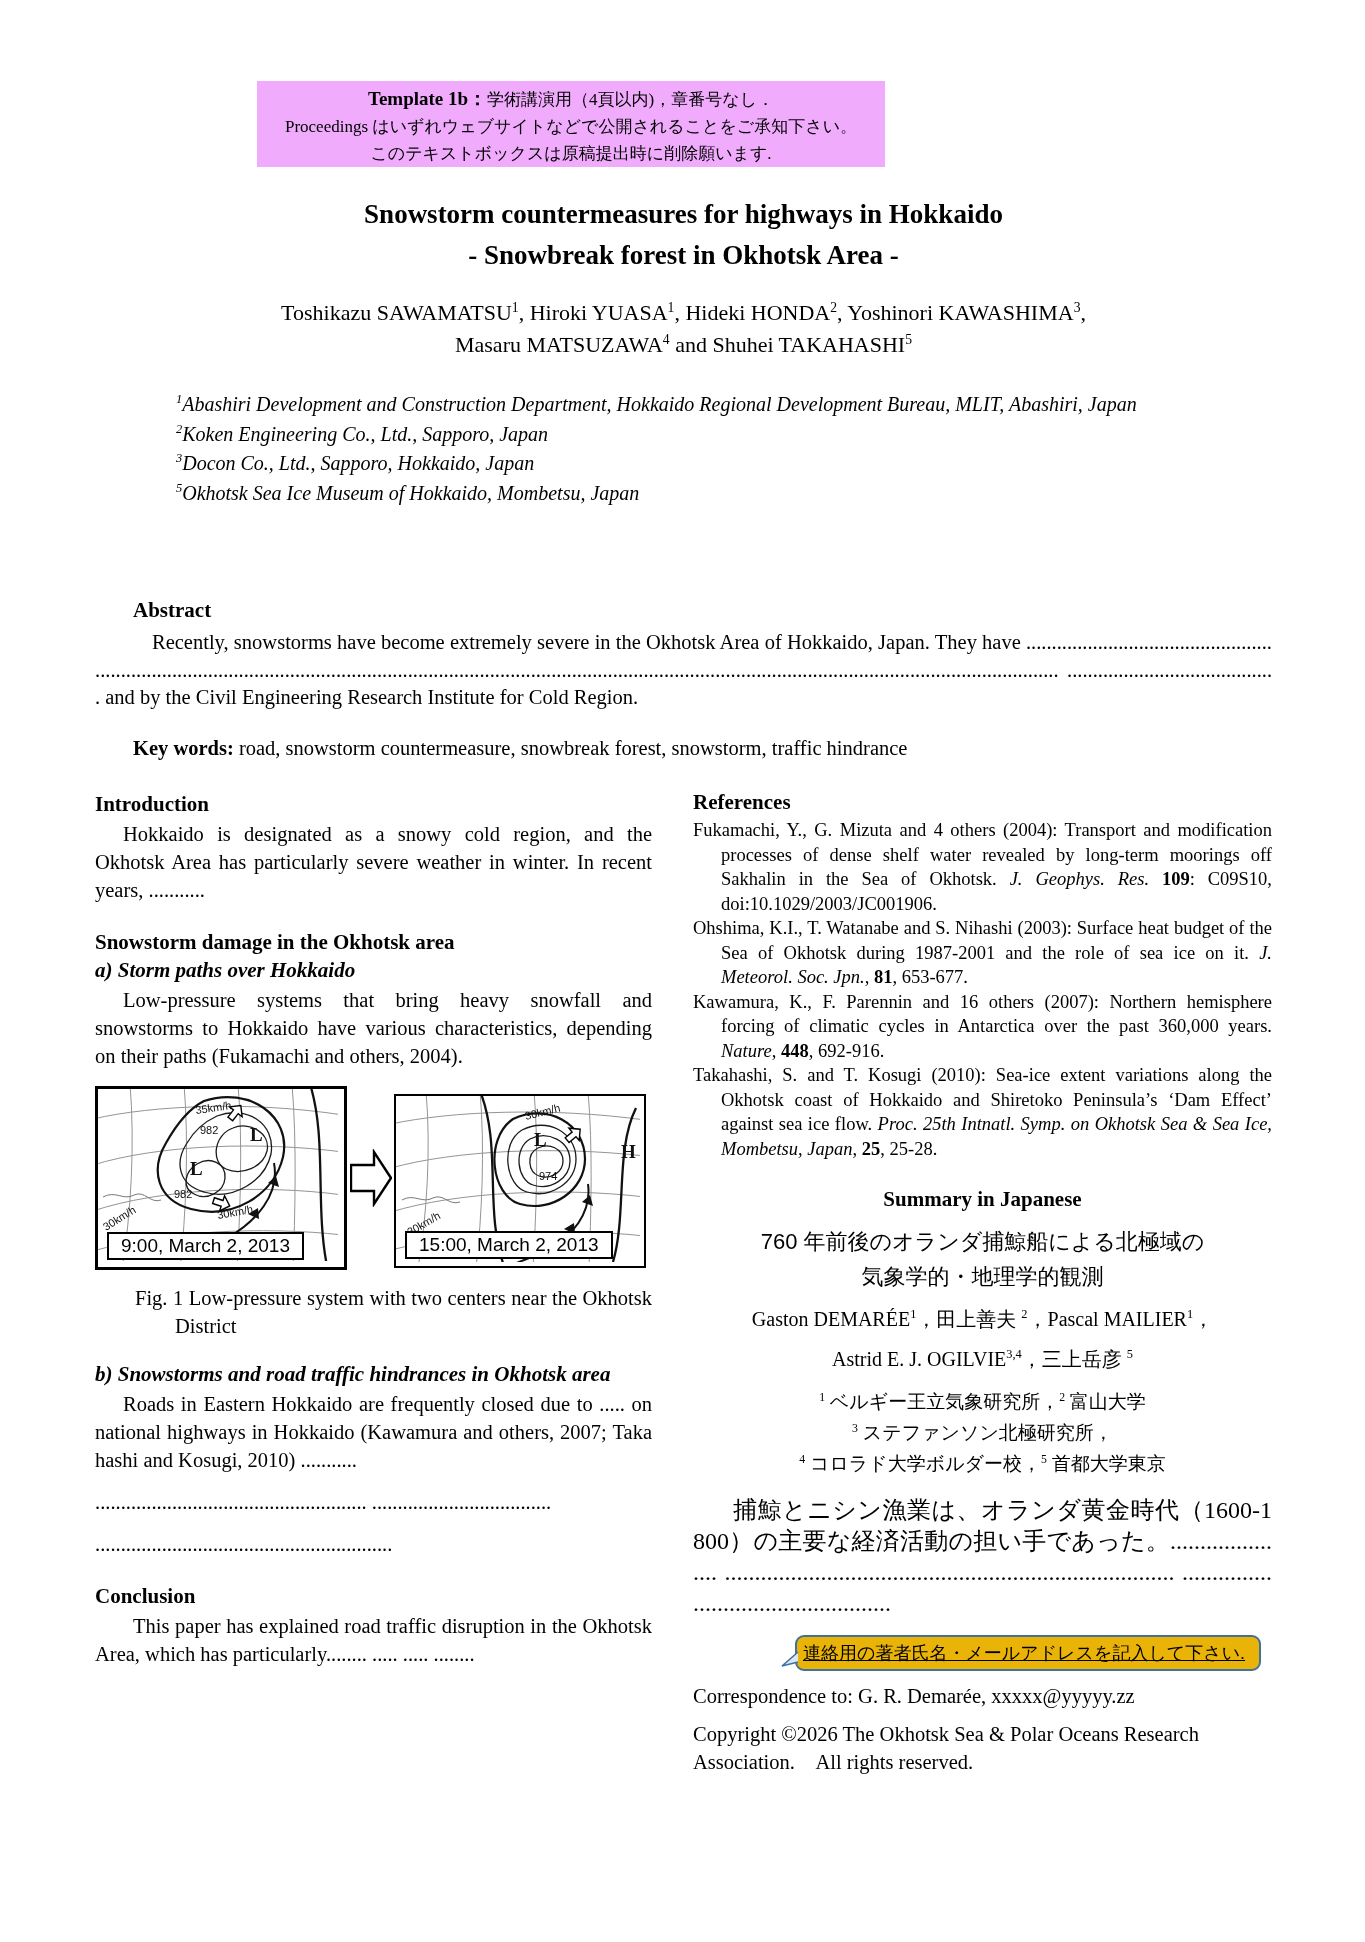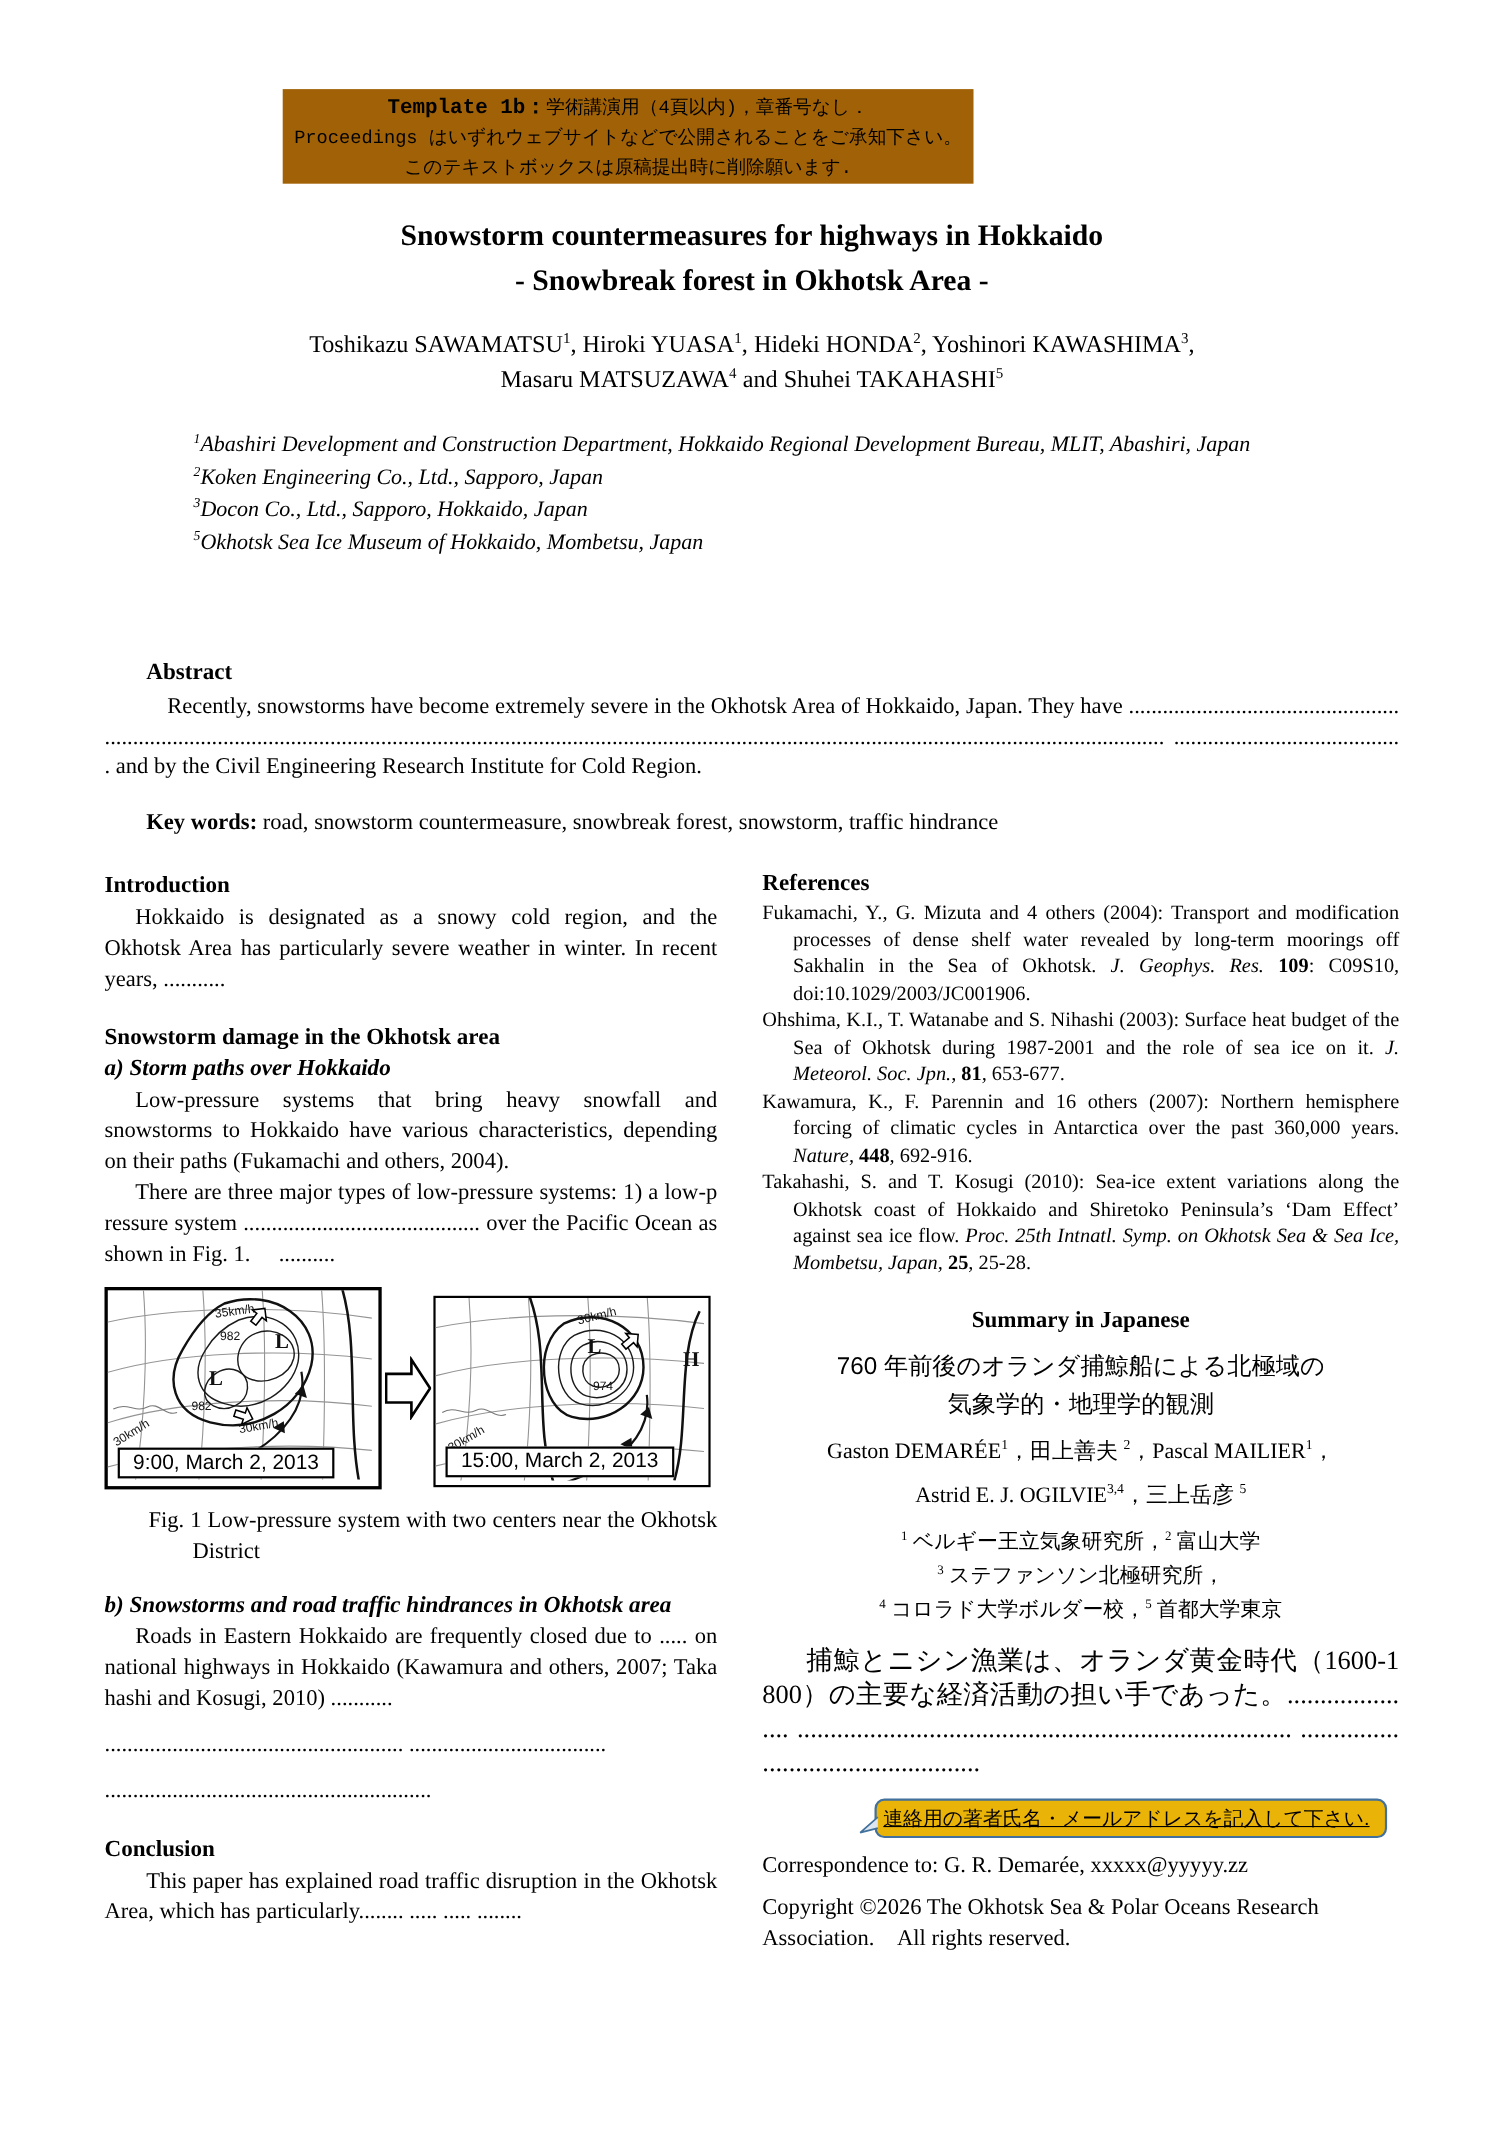--- a/index.html
+++ b/index.html
@@ -2,22 +2,22 @@
 <html><head>
 <meta charset="utf-8">
 <style>
   html,body{margin:0;padding:0;background:#ffffff;}
   .page{position:relative;width:1365px;height:1942px;background:#fff;color:#000;
         font-family:"Liberation Serif","DejaVu Serif",serif;}
   sup{font-size:0.62em;line-height:0;}
   p{margin:0;}
 
   
-  .notice{position:absolute;left:257px;top:81px;width:628px;height:86px;background:#a16207;
-          font-family:Liberation Mono, monospace;font-size:17px;line-height:27px;
+  .notice{position:absolute;left:257px;top:81px;width:628px;height:86px;background:#f0abfc;
+          font-family:Liberation Serif, serif;font-size:17px;line-height:27px;
           text-align:center;box-sizing:border-box;padding-top:4px;}
   .notice .nl1 b{font-size:19px;}
 
   
   .title{position:absolute;left:95px;top:194px;width:1177px;text-align:center;
          font-size:27px;font-weight:bold;line-height:41px;}
   .authors{position:absolute;left:95px;top:297px;width:1177px;text-align:center;
            font-size:22px;line-height:32px;}
   .affils{position:absolute;left:176px;top:390px;width:966px;font-style:italic;
           font-size:20px;line-height:29.5px;}
@@ -107,21 +107,20 @@
 
   <p class="keywords"><b>Key words:</b><span> road, snowstorm countermeasure, snowbreak forest, snowstorm, traffic hindrance</span></p>
 
   <div class="col-left">
     <h3 class="sec">Introduction</h3>
     <p class="body-p ind">Hokkaido is designated as a snowy cold region, and the Okhotsk Area has particularly severe weather in winter. In recent years, ...........</p>
 
     <h3 class="sec sp26">Snowstorm damage in the Okhotsk area</h3>
     <h4 class="subsec">a) Storm paths over Hokkaido</h4>
     <p class="body-p ind">Low-pressure systems that bring heavy snowfall and snowstorms to Hokkaido have various characteristics, depending on their paths (Fukamachi and others, 2004).</p>
-    <p class="body-p ind dots">There are three major types of low-pressure systems: 1) a low-pressure system .......................................... over the Pacific Ocean as shown in Fig. 1.&nbsp;&nbsp;&nbsp;&nbsp;&nbsp;..........</p>
 
     <div class="fig-row">
       <div class="panel panel1">
         <svg width="240" height="172" viewBox="0 0 240 172">
           <g stroke="#949494" fill="none" stroke-width="1">
             <path d="M-5,30 C55,16 155,12 245,26"></path>
             <path d="M-5,76 C60,56 160,52 245,63"></path>
             <path d="M-5,122 C60,100 165,95 245,106"></path>
             <path d="M-5,162 C65,142 165,137 245,146"></path>
             <path d="M32,-5 C37,54 33,126 24,180"></path>

